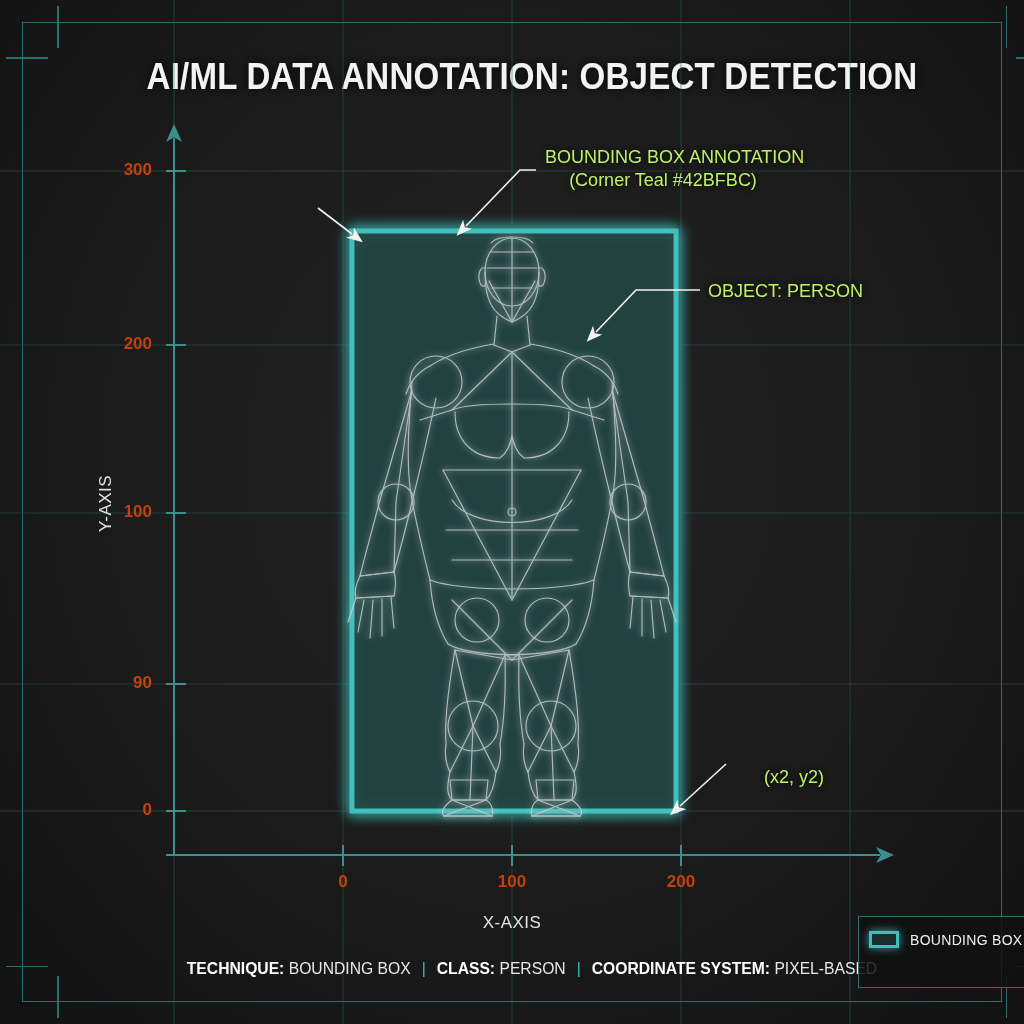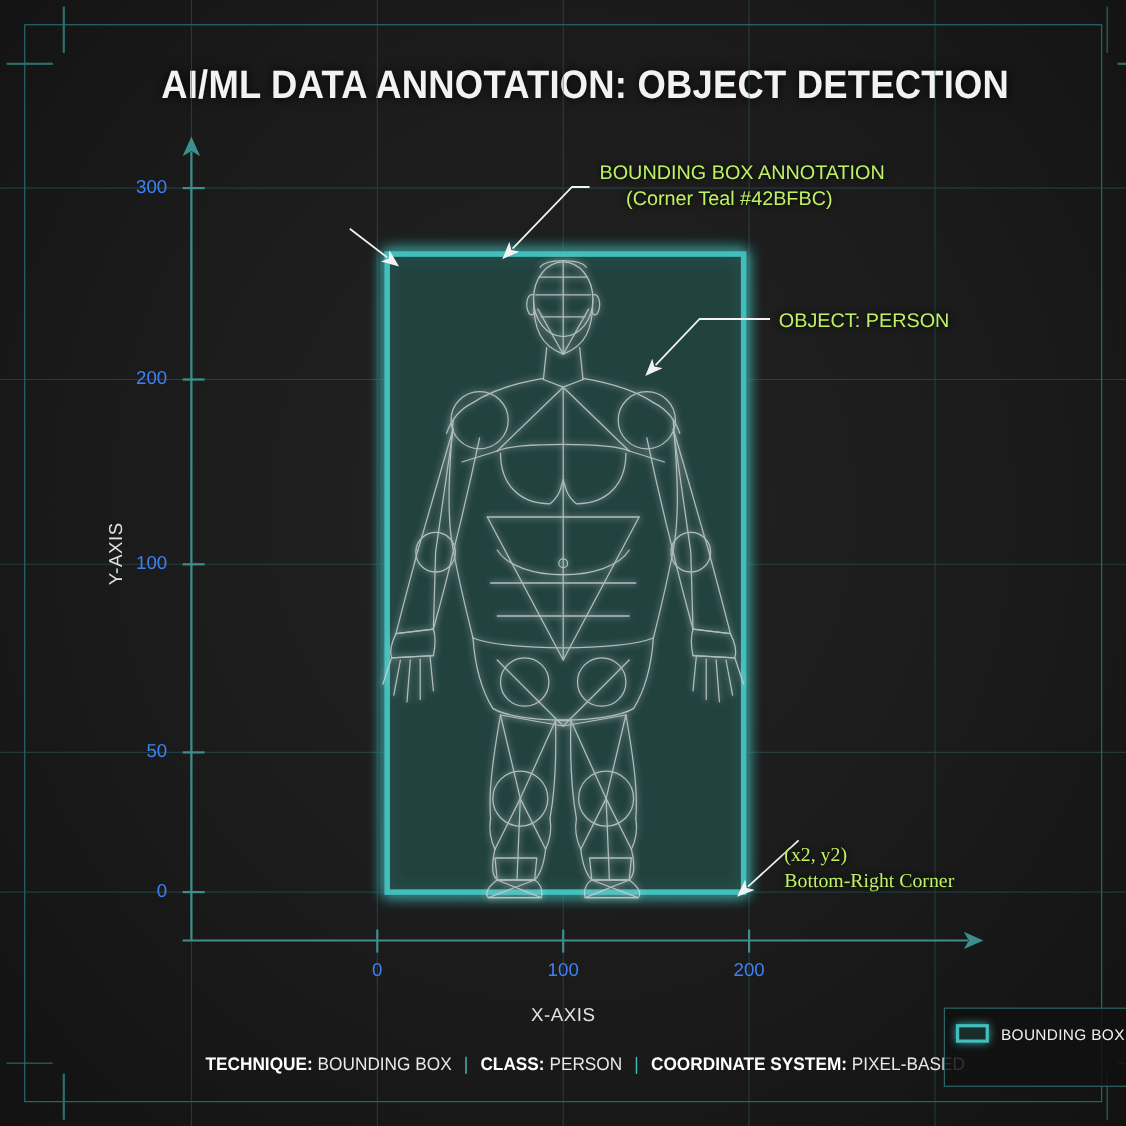--- a/index.html
+++ b/index.html
@@ -52,24 +52,25 @@
     font-size: 36px;
     font-weight: bold;
     letter-spacing: 0.2px;
     font-family: "Liberation Sans Narrow", "Liberation Sans", sans-serif;
     transform: scaleX(0.92);
     text-shadow: 0 0 10px rgba(0,0,0,0.9);
   }
   
   .tick-label {
     position: absolute;
-    color: #3b82f6;
+    color: #c2410c;
     font-size: 17px;
     font-family: "Liberation Sans", sans-serif;
     white-space: nowrap;
+    font-weight: bold;
   }
   .tick-y { text-align: right; }
   .tick-x { text-align: center; }
   .axis-title {
     position: absolute;
     color: #e2e2e2;
     font-size: 17px;
     letter-spacing: 0.5px;
     white-space: nowrap;
   }
@@ -349,43 +350,42 @@
       <line x1="318" y1="208" x2="352" y2="234" marker-end="url(#whiteArrow)"></line>
       <path d="M536,170 L520,170 L466,226" marker-end="url(#whiteArrow)"></path>
       <path d="M700,290 L636,290 L596,332" marker-end="url(#whiteArrow)"></path>
       <line x1="726" y1="764" x2="680" y2="806" marker-end="url(#whiteArrow)"></line>
     </g>
   </svg>
 
   <div class="tick-label tick-y" style="left:86px;top:160px;width:66px;">300</div>
   <div class="tick-label tick-y" style="left:86px;top:334px;width:66px;">200</div>
   <div class="tick-label tick-y" style="left:86px;top:502px;width:66px;">100</div>
-  <div class="tick-label tick-y" style="left:86px;top:673px;width:66px;">50</div>
+  <div class="tick-label tick-y" style="left:86px;top:673px;width:66px;">90</div>
   <div class="tick-label tick-y" style="left:86px;top:800px;width:66px;">0</div>
 
   <div class="tick-label tick-x" style="left:313px;top:872px;width:60px;">0</div>
   <div class="tick-label tick-x" style="left:482px;top:872px;width:60px;">100</div>
   <div class="tick-label tick-x" style="left:651px;top:872px;width:60px;">200</div>
 
   <div class="axis-title vertical" style="left:96px;top:532px;">Y-AXIS</div>
   <div class="axis-title" style="left:0;right:0;top:900px;text-align:center;width:1024px;margin-top:13px;">X-AXIS</div>
 
 
   <div class="anno center" style="left:545px;top:146px;width:236px;">
     <span>BOUNDING BOX ANNOTATION</span>
     <span class="sub">(Corner Teal #42BFBC)</span>
   </div>
 
   <div class="anno left" style="left:708px;top:280px;width:230px;">
     <span>OBJECT: PERSON</span>
   </div>
 
-  <div class="anno left" style="left:713px;top:766px;width:250px;font-family:Liberation Serif, serif;">
+  <div class="anno left" style="left:764px;top:766px;width:250px;">
     <span>(x2, y2)</span>
-    <span class="sub">Bottom-Right Corner</span>
   </div>
 
   <div class="footer">
     <b>TECHNIQUE:</b>
     <span>BOUNDING BOX</span>
     <span class="sep">|</span>
     <b>CLASS:</b>
     <span>PERSON</span>
     <span class="sep">|</span>
     <b>COORDINATE SYSTEM:</b>

